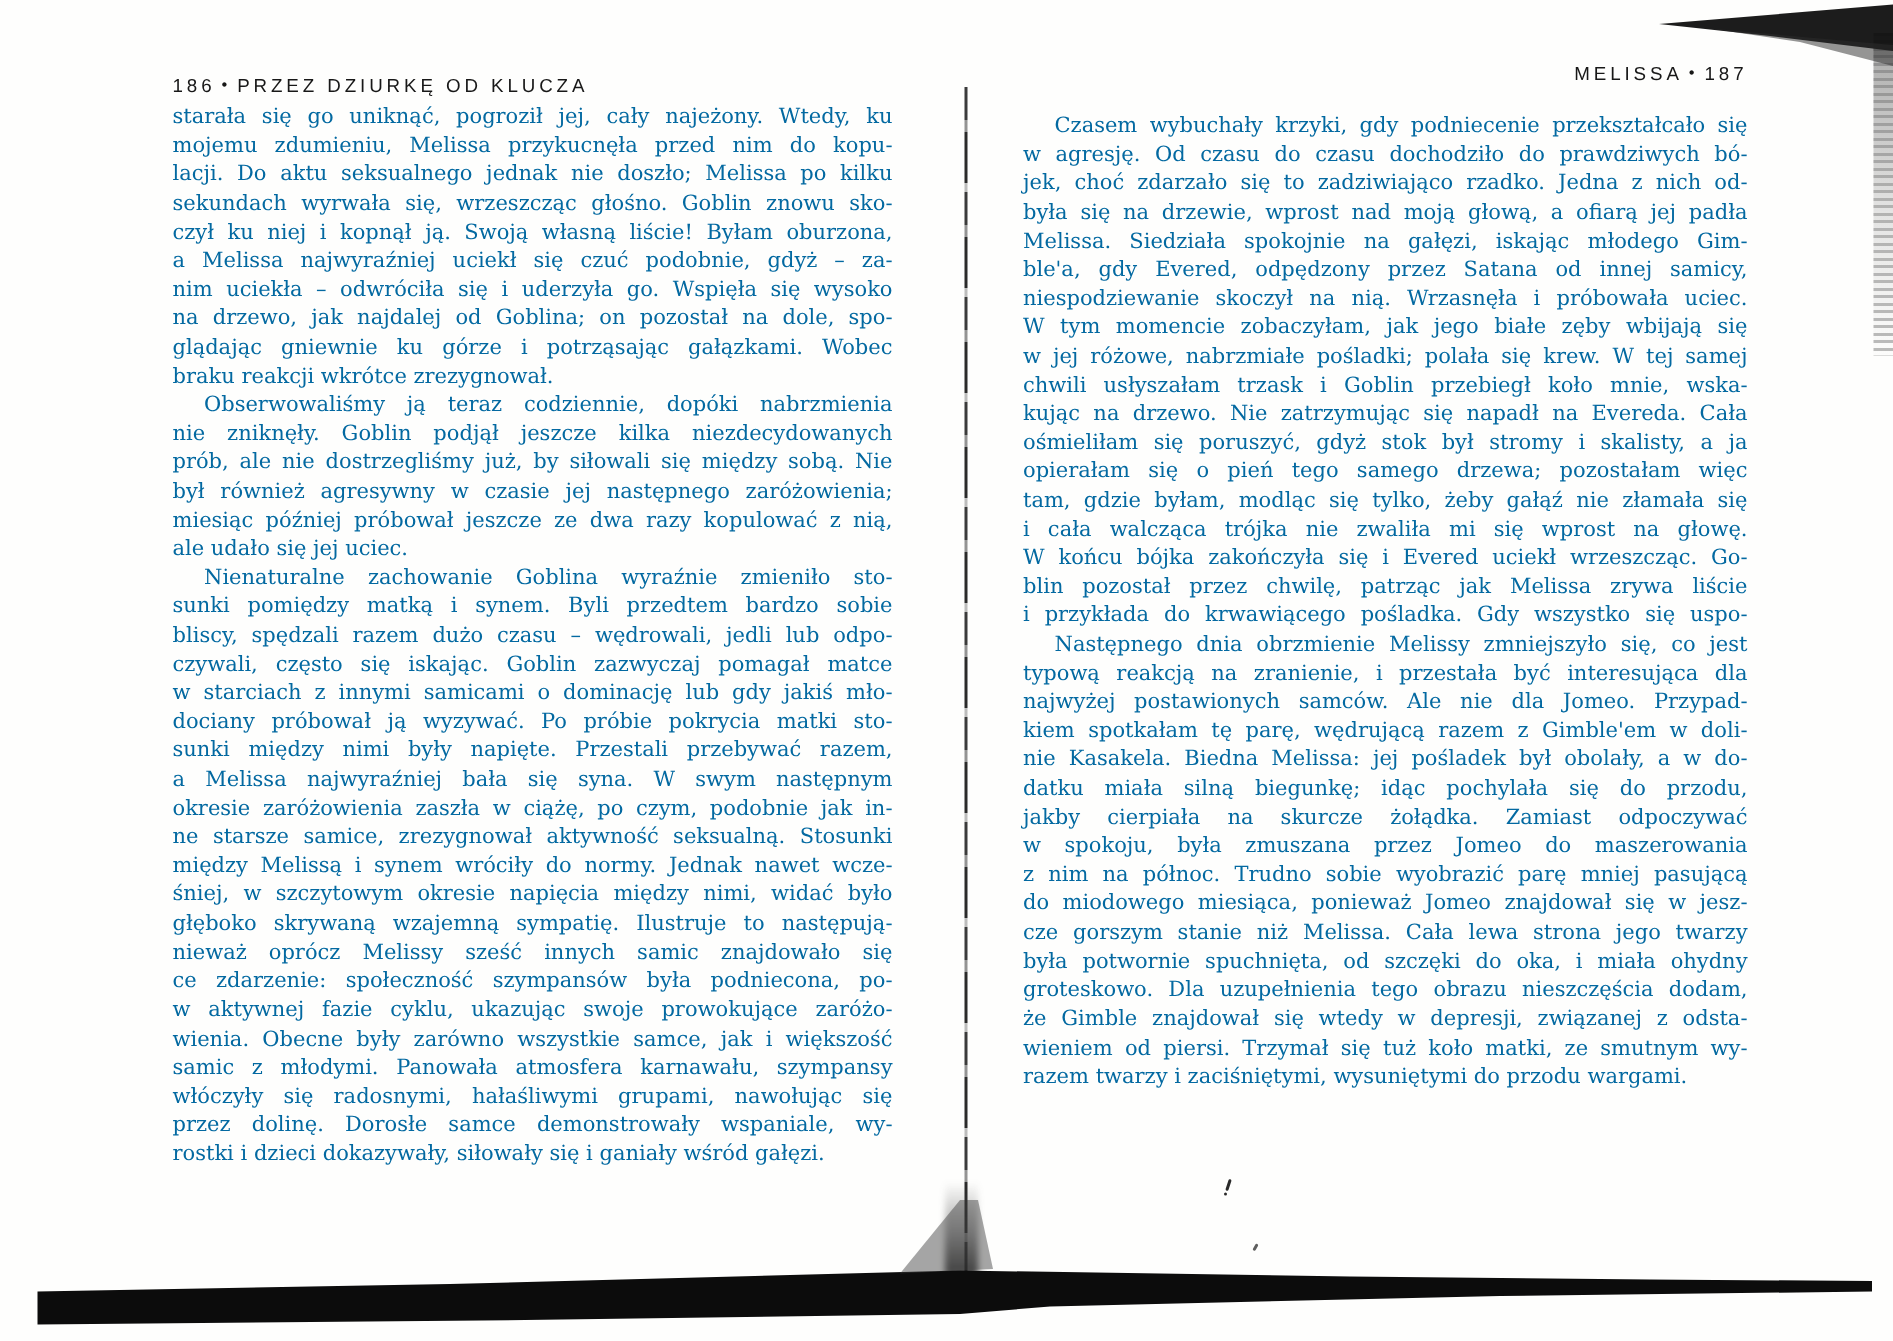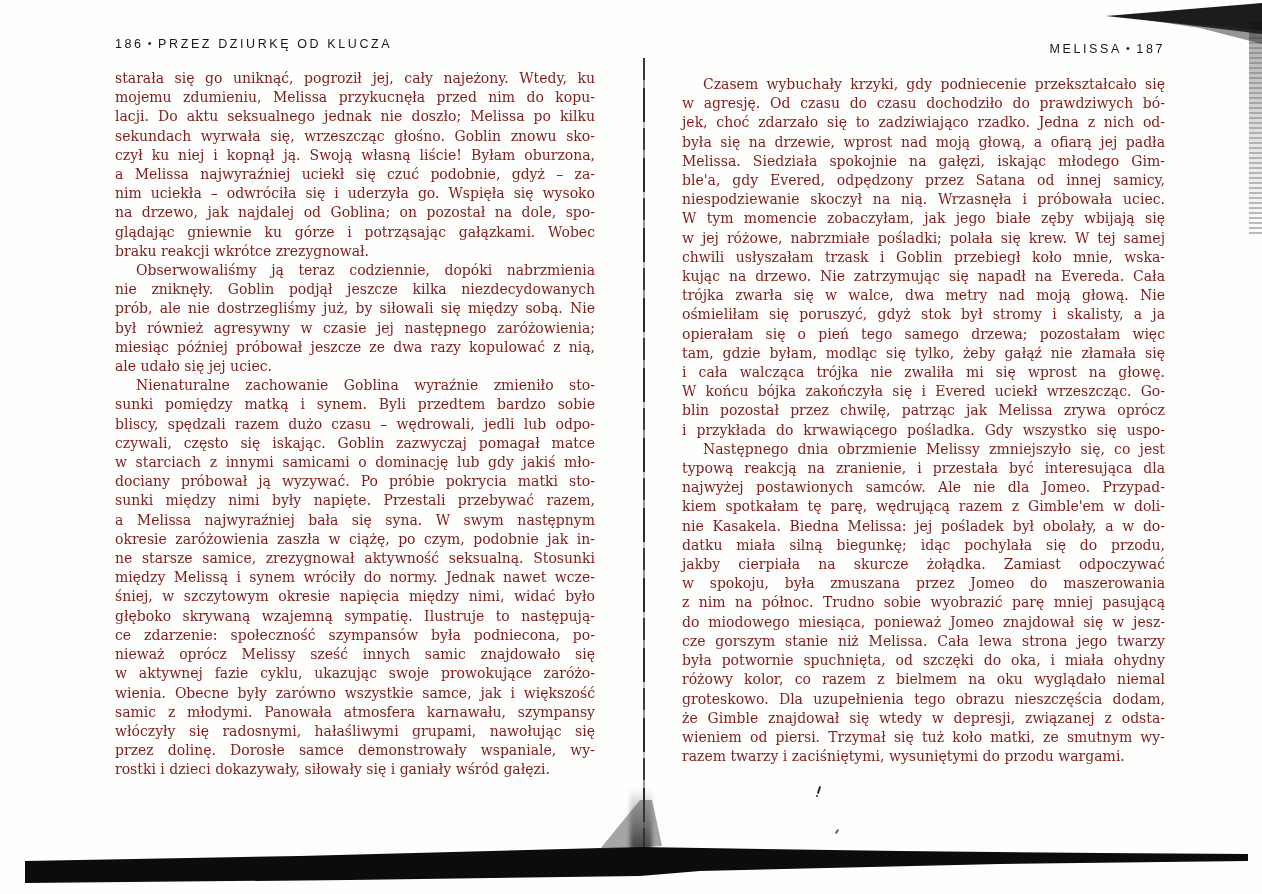--- a/index.html
+++ b/index.html
@@ -11,26 +11,26 @@
     font-family: "DejaVu Serif", serif;
   }
   .running-header {
     position: absolute;
     font-family: "Liberation Sans", sans-serif;
     font-size: 12.5px;
     letter-spacing: 2.6px;
     color: #181818;
     white-space: nowrap;
   }
-  #header-left { left: 115px; top: 37px; }
+  #header-left { left: 115px; top: 50px; }
   #header-right { right: 97px; top: 42px; }
   .running-header .dot { padding: 0 4px; font-size: 11px; position: relative; top: -1px; }
   .textblock {
     position: absolute;
-    color: #7f1d1d;
+    color: #0369a1;
     font-size: 14px;
     line-height: 19.2px;
   }
   #text-left  { left: 115px; top: 69px;  width: 480px; }
   #text-right { left: 682px; top: 75px;  width: 483px; }
   .line {
     text-align: justify;
     text-align-last: justify;
     white-space: nowrap;
     overflow: visible;
@@ -97,62 +97,60 @@
     <div class="line">czywali, często się iskając. Goblin zazwyczaj pomagał matce</div>
     <div class="line">w starciach z innymi samicami o dominację lub gdy jakiś mło-</div>
     <div class="line">dociany próbował ją wyzywać. Po próbie pokrycia matki sto-</div>
     <div class="line">sunki między nimi były napięte. Przestali przebywać razem,</div>
     <div class="line">a Melissa najwyraźniej bała się syna. W swym następnym</div>
     <div class="line">okresie zaróżowienia zaszła w ciążę, po czym, podobnie jak in-</div>
     <div class="line">ne starsze samice, zrezygnował aktywność seksualną. Stosunki</div>
     <div class="line">między Melissą i synem wróciły do normy. Jednak nawet wcze-</div>
     <div class="line">śniej, w szczytowym okresie napięcia między nimi, widać było</div>
     <div class="line">głęboko skrywaną wzajemną sympatię. Ilustruje to następują-</div>
+    <div class="line">nieważ oprócz Melissy sześć innych samic znajdowało się</div>
     <div class="line">ce zdarzenie: społeczność szympansów była podniecona, po-</div>
-    <div class="line">nieważ oprócz Melissy sześć innych samic znajdowało się</div>
     <div class="line">w aktywnej fazie cyklu, ukazując swoje prowokujące zaróżo-</div>
     <div class="line">wienia. Obecne były zarówno wszystkie samce, jak i większość</div>
     <div class="line">samic z młodymi. Panowała atmosfera karnawału, szympansy</div>
     <div class="line">włóczyły się radosnymi, hałaśliwymi grupami, nawołując się</div>
     <div class="line">przez dolinę. Dorosłe samce demonstrowały wspaniale, wy-</div>
     <div class="line para-end">rostki i dzieci dokazywały, siłowały się i ganiały wśród gałęzi.</div>
   </div>
 <div id="text-right" class="textblock">
     <div class="line indent">Czasem wybuchały krzyki, gdy podniecenie przekształcało się</div>
     <div class="line">w agresję. Od czasu do czasu dochodziło do prawdziwych bó-</div>
     <div class="line">jek, choć zdarzało się to zadziwiająco rzadko. Jedna z nich od-</div>
     <div class="line">była się na drzewie, wprost nad moją głową, a ofiarą jej padła</div>
     <div class="line">Melissa. Siedziała spokojnie na gałęzi, iskając młodego Gim-</div>
     <div class="line">ble'a, gdy Evered, odpędzony przez Satana od innej samicy,</div>
     <div class="line">niespodziewanie skoczył na nią. Wrzasnęła i próbowała uciec.</div>
     <div class="line">W tym momencie zobaczyłam, jak jego białe zęby wbijają się</div>
     <div class="line">w jej różowe, nabrzmiałe pośladki; polała się krew. W tej samej</div>
     <div class="line">chwili usłyszałam trzask i Goblin przebiegł koło mnie, wska-</div>
     <div class="line">kując na drzewo. Nie zatrzymując się napadł na Evereda. Cała</div>
-    <div class="line">trójka zwarła się w walce, dwa metry nad moją głową. Nie</div>
     <div class="line">ośmieliłam się poruszyć, gdyż stok był stromy i skalisty, a ja</div>
     <div class="line">opierałam się o pień tego samego drzewa; pozostałam więc</div>
     <div class="line">tam, gdzie byłam, modląc się tylko, żeby gałąź nie złamała się</div>
     <div class="line">i cała walcząca trójka nie zwaliła mi się wprost na głowę.</div>
     <div class="line">W końcu bójka zakończyła się i Evered uciekł wrzeszcząc. Go-</div>
-    <div class="line">blin pozostał przez chwilę, patrząc jak Melissa zrywa oprócz</div>
+    <div class="line">blin pozostał przez chwilę, patrząc jak Melissa zrywa liście</div>
     <div class="line">i przykłada do krwawiącego pośladka. Gdy wszystko się uspo-</div>
     <div class="line indent">Następnego dnia obrzmienie Melissy zmniejszyło się, co jest</div>
     <div class="line">typową reakcją na zranienie, i przestała być interesująca dla</div>
     <div class="line">najwyżej postawionych samców. Ale nie dla Jomeo. Przypad-</div>
     <div class="line">kiem spotkałam tę parę, wędrującą razem z Gimble'em w doli-</div>
     <div class="line">nie Kasakela. Biedna Melissa: jej pośladek był obolały, a w do-</div>
     <div class="line">datku miała silną biegunkę; idąc pochylała się do przodu,</div>
     <div class="line">jakby cierpiała na skurcze żołądka. Zamiast odpoczywać</div>
     <div class="line">w spokoju, była zmuszana przez Jomeo do maszerowania</div>
     <div class="line">z nim na północ. Trudno sobie wyobrazić parę mniej pasującą</div>
     <div class="line">do miodowego miesiąca, ponieważ Jomeo znajdował się w jesz-</div>
     <div class="line">cze gorszym stanie niż Melissa. Cała lewa strona jego twarzy</div>
     <div class="line">była potwornie spuchnięta, od szczęki do oka, i miała ohydny</div>
-    <div class="line">różowy kolor, co razem z bielmem na oku wyglądało niemal</div>
     <div class="line">groteskowo. Dla uzupełnienia tego obrazu nieszczęścia dodam,</div>
     <div class="line">że Gimble znajdował się wtedy w depresji, związanej z odsta-</div>
     <div class="line">wieniem od piersi. Trzymał się tuż koło matki, ze smutnym wy-</div>
     <div class="line para-end">razem twarzy i zaciśniętymi, wysuniętymi do przodu wargami.</div>
   </div>
 
 <div id="gutter-line"></div>
 <div id="gutter-smudge"></div>
 <div id="edge-noise"></div>
 <div id="speck-1" class="speck"></div>

